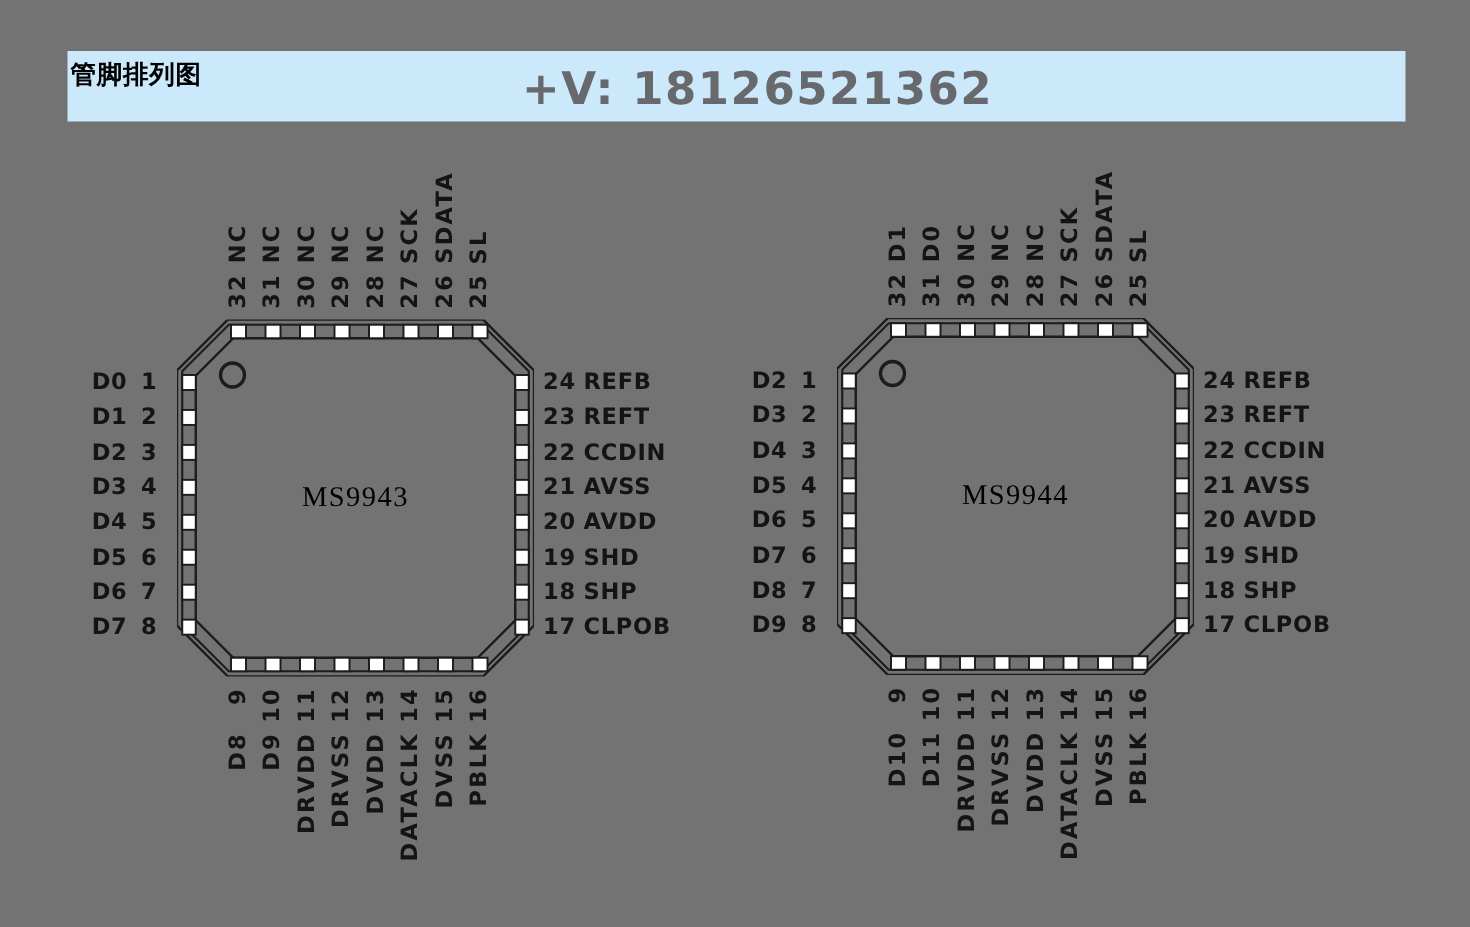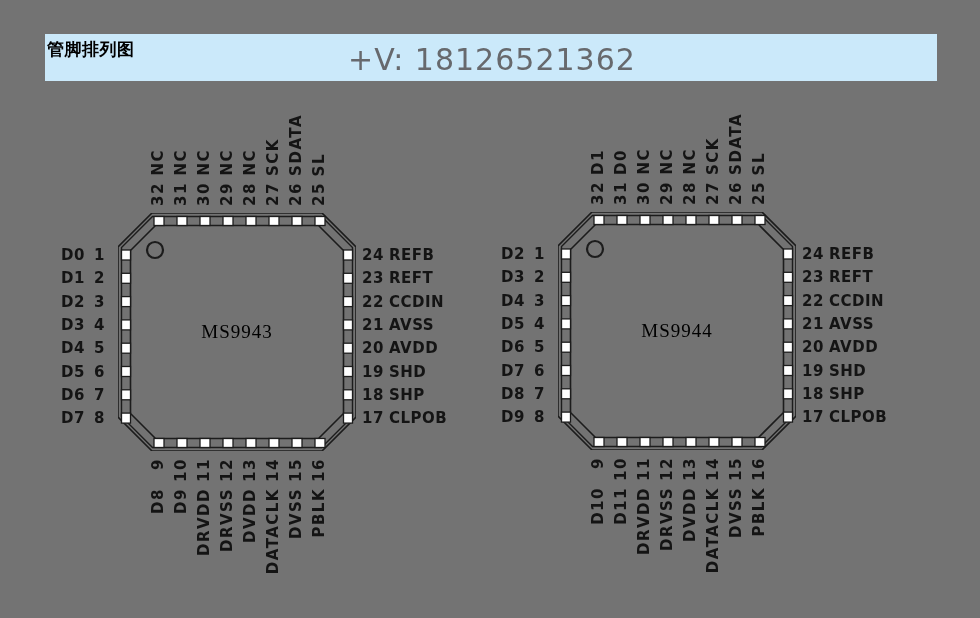--- a/index.html
+++ b/index.html
@@ -2,21 +2,21 @@
 <html><head>
 <meta charset="utf-8">
 <style>
   html,body{margin:0;padding:0;background:#fff;}
   #page{position:relative;width:980px;height:618px;background:#737373;overflow:hidden;
         font-family:"DejaVu Sans","Liberation Sans",sans-serif;}
   #header-bar{position:absolute;left:45px;top:34px;width:892px;height:47px;background:#cbe9fa;}
   #header-title{position:absolute;left:2px;top:4px;font-size:17px;font-weight:bold;color:#000;
         letter-spacing:.5px;}
   #watermark{position:absolute;left:303px;top:8px;font-size:30px;color:#67696d;letter-spacing:1px;
-        font-weight:normal;}
+        font-weight:bold;}
   .chip-name{position:absolute;font-family:"Liberation Serif","DejaVu Serif",serif;font-size:19px;
         color:#000;transform:translate(-50%,-50%);letter-spacing:1px;white-space:nowrap;}
   svg.chip{position:absolute;}
   .vtext{position:absolute;writing-mode:vertical-rl;transform:rotate(180deg);font-weight:bold;
         font-size:15px;letter-spacing:1.5px;line-height:1;color:#141414;white-space:nowrap;}
   .hrow{position:absolute;display:flex;align-items:center;gap:8px;font-weight:bold;font-size:15px;
         line-height:1;letter-spacing:.5px;color:#141414;white-space:nowrap;transform:translateY(-50%);}
   .num-l{display:inline-block;width:12px;text-align:right;}
   .num-r{display:inline-block;width:19px;text-align:left;}
 </style>

